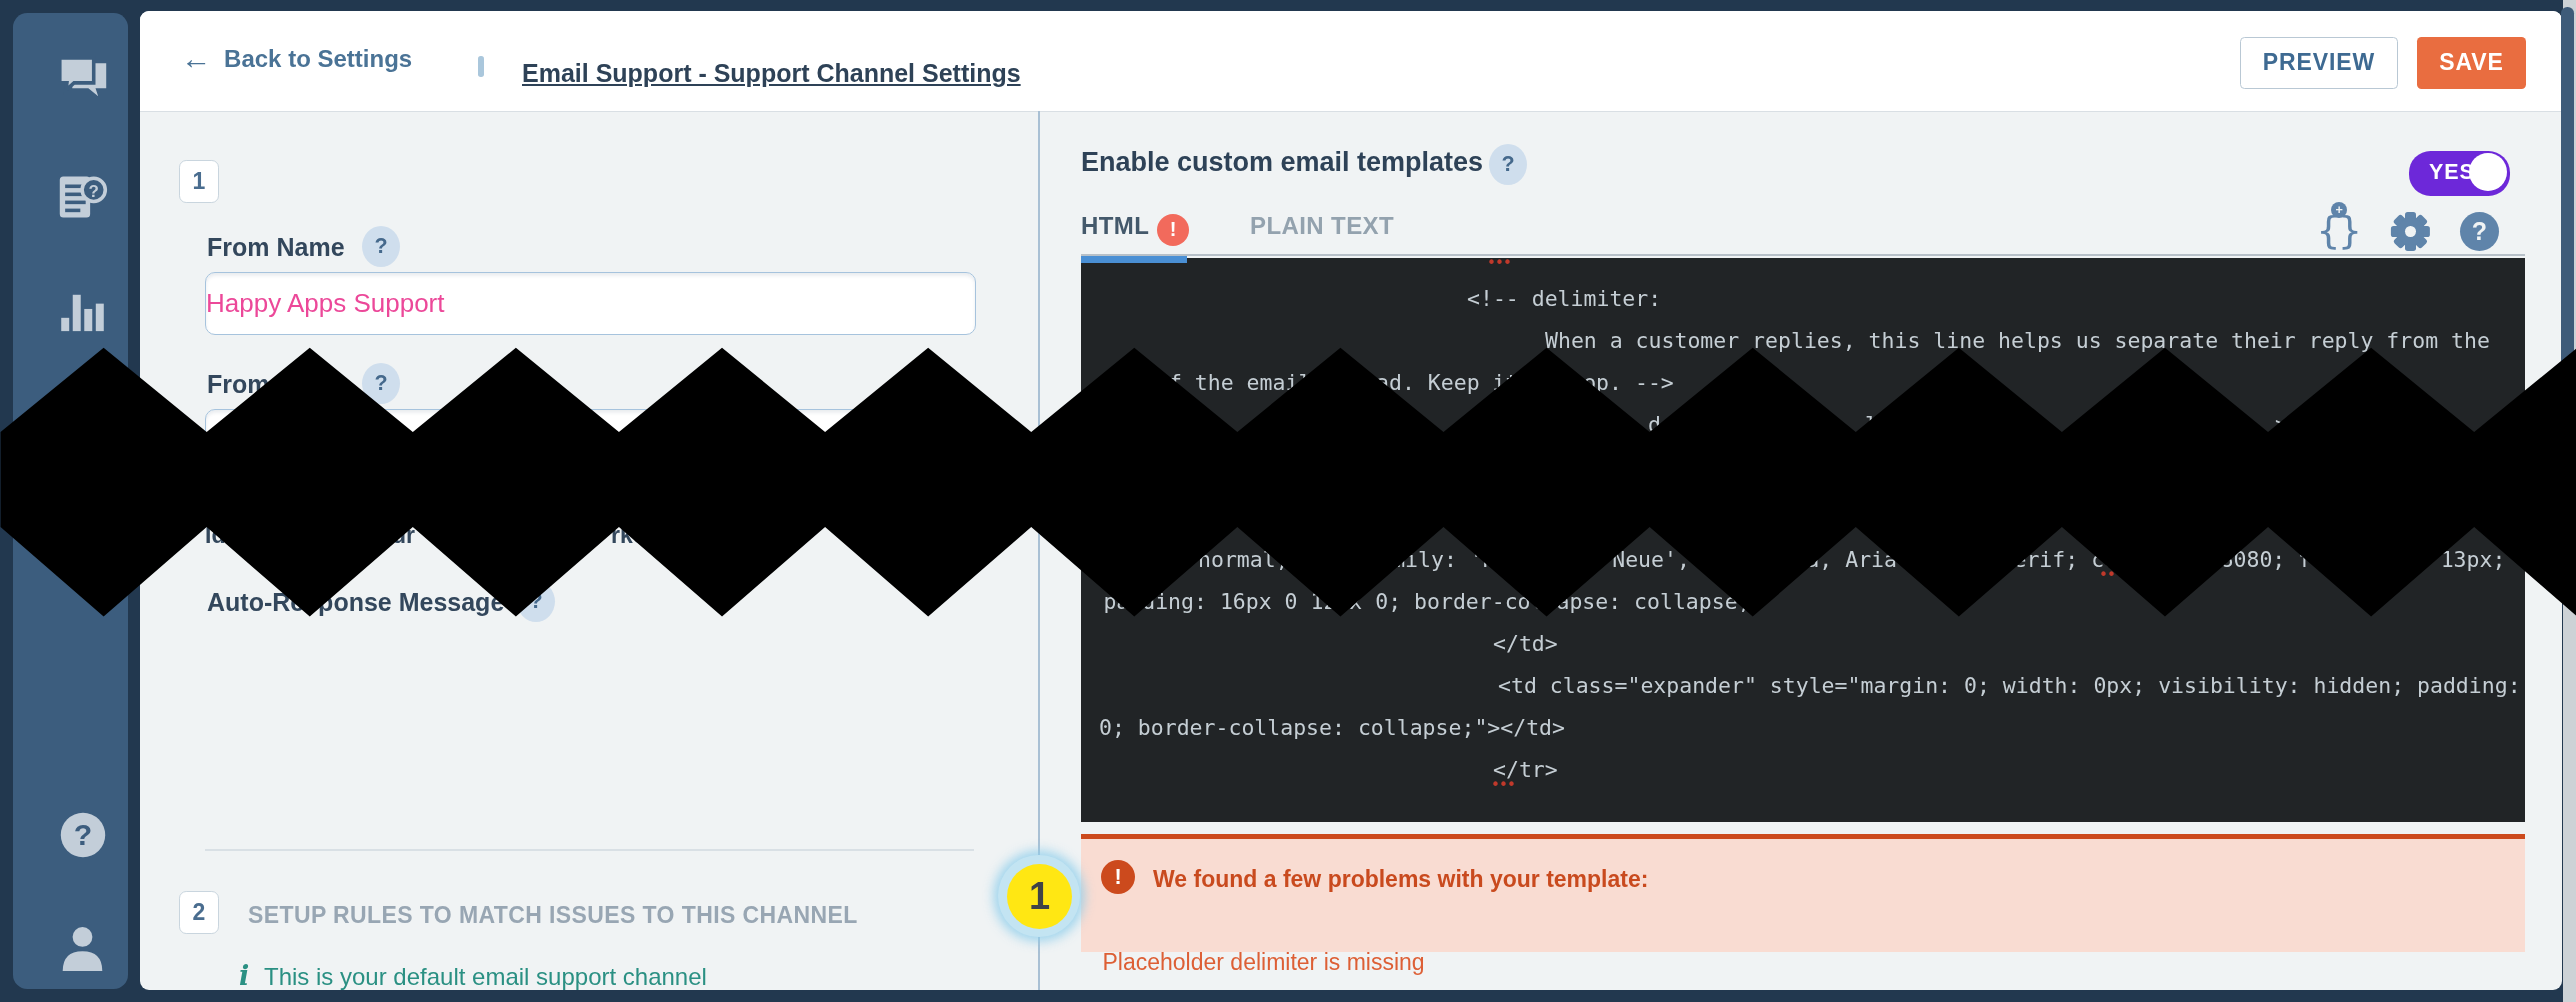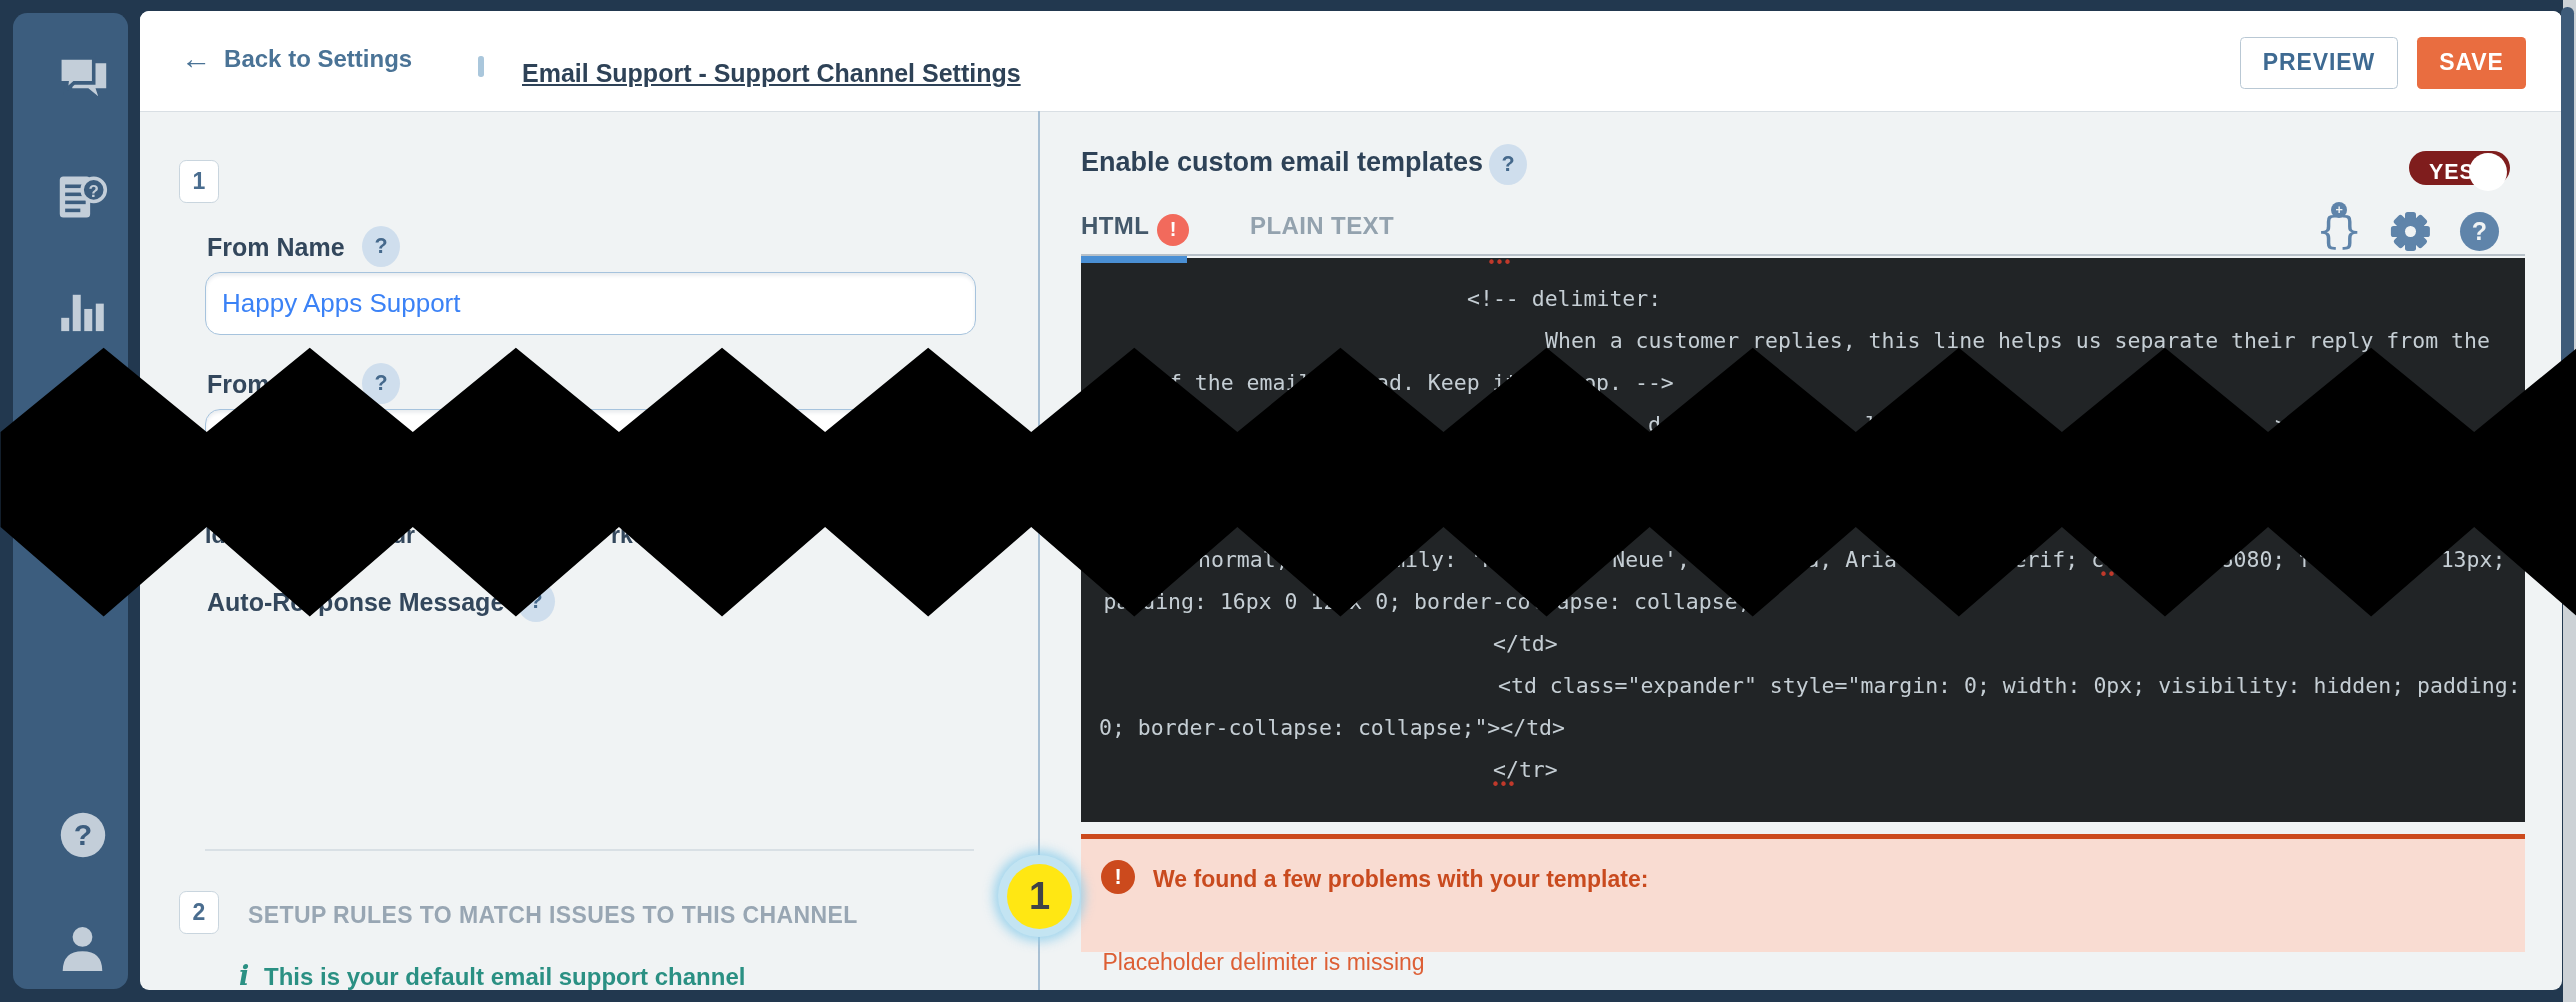--- a/index.html
+++ b/index.html
@@ -20,29 +20,29 @@
                border:1.8px solid #b9c8d4;color:#3e6a92;}
   #btn-save{left:2277px;top:26px;width:109px;height:52px;background:#e96d40;color:#fff;}
   
   #vdivider{left:898px;top:100px;width:1.8px;height:880px;background:#a9c0d4;}
   .stepbox{width:38px;height:41px;border:1.8px solid #c9d5de;border-radius:7.2px;background:#fff;
            color:#4a6d8f;font-weight:bold;font-size:23px;display:flex;align-items:center;justify-content:center;}
   .sectitle{color:#98a6b3;font-weight:bold;font-size:23px;letter-spacing:0.4px;}
   .fieldlabel{color:#33475c;font-weight:bold;font-size:25px;}
   .qbadge{width:38px;height:41px;border-radius:50%;background:#cfdeed;color:#45698c;font-weight:bold;
           font-size:21.5px;display:flex;align-items:center;justify-content:center;}
-  .tinput{box-sizing:border-box;background:#fff;border:1.8px solid #a6c3dd;border-radius:15px;
-          font-family:"Liberation Sans",sans-serif;font-size:26px;color:#3b82f6;padding:0 16px;
+  .tinput{box-sizing:border-box;background:#fff;border:1.8px solid #a6c3dd;border-radius:10px;
+          font-family:"Liberation Sans",sans-serif;font-size:26px;color:#ec4899;padding:0 0;
           box-shadow:inset 0 2.7px 3.6px rgba(40,70,100,0.10);outline:none;}
   .frag{color:#33475c;font-weight:bold;font-size:23px;}
-  #infonote{color:#2a9083;font-weight:bold;font-size:24px;}
+  #infonote{color:#2a9083;font-weight:normal;font-size:24px;}
   #info-i{color:#2a9083;font-family:"DejaVu Serif",serif;font-style:italic;font-weight:bold;font-size:27px;}
   
   #paneltitle{color:#2e4257;font-weight:bold;font-size:27px;}
-  #toggle{left:2269px;top:140px;width:101px;height:34px;border-radius:21.5px;background:#7f1d1d;cursor:pointer;}
+  #toggle{left:2269px;top:140px;width:101px;height:45px;border-radius:21.5px;background:#6d28d9;cursor:pointer;}
   #toggle .lbl{position:absolute;left:20px;top:0;line-height:43px;color:#fff;font-weight:bold;
                font-size:21.5px;letter-spacing:0.9px;}
   #toggle .knob{position:absolute;right:2.7px;top:2.7px;width:38px;height:38px;border-radius:50%;background:#fff;}
   .tab-active{color:#44596b;font-weight:bold;font-size:24px;letter-spacing:0.4px;cursor:pointer;}
   .tab-idle{color:#93a2ae;font-weight:bold;font-size:24px;letter-spacing:0.4px;cursor:pointer;}
   .errbadge{border-radius:50%;background:#f26a5c;color:#fff;font-weight:bold;
             display:flex;align-items:center;justify-content:center;}
   #tabline{left:941px;top:245px;width:106px;height:7.2px;background:#4a8fd4;z-index:3;}
   #editor-topline{left:941px;top:243px;width:1444px;height:2.7px;background:#b7c0c8;}
   #editor{left:941px;top:247px;width:1444px;height:564px;background:#212426;overflow:hidden;}

